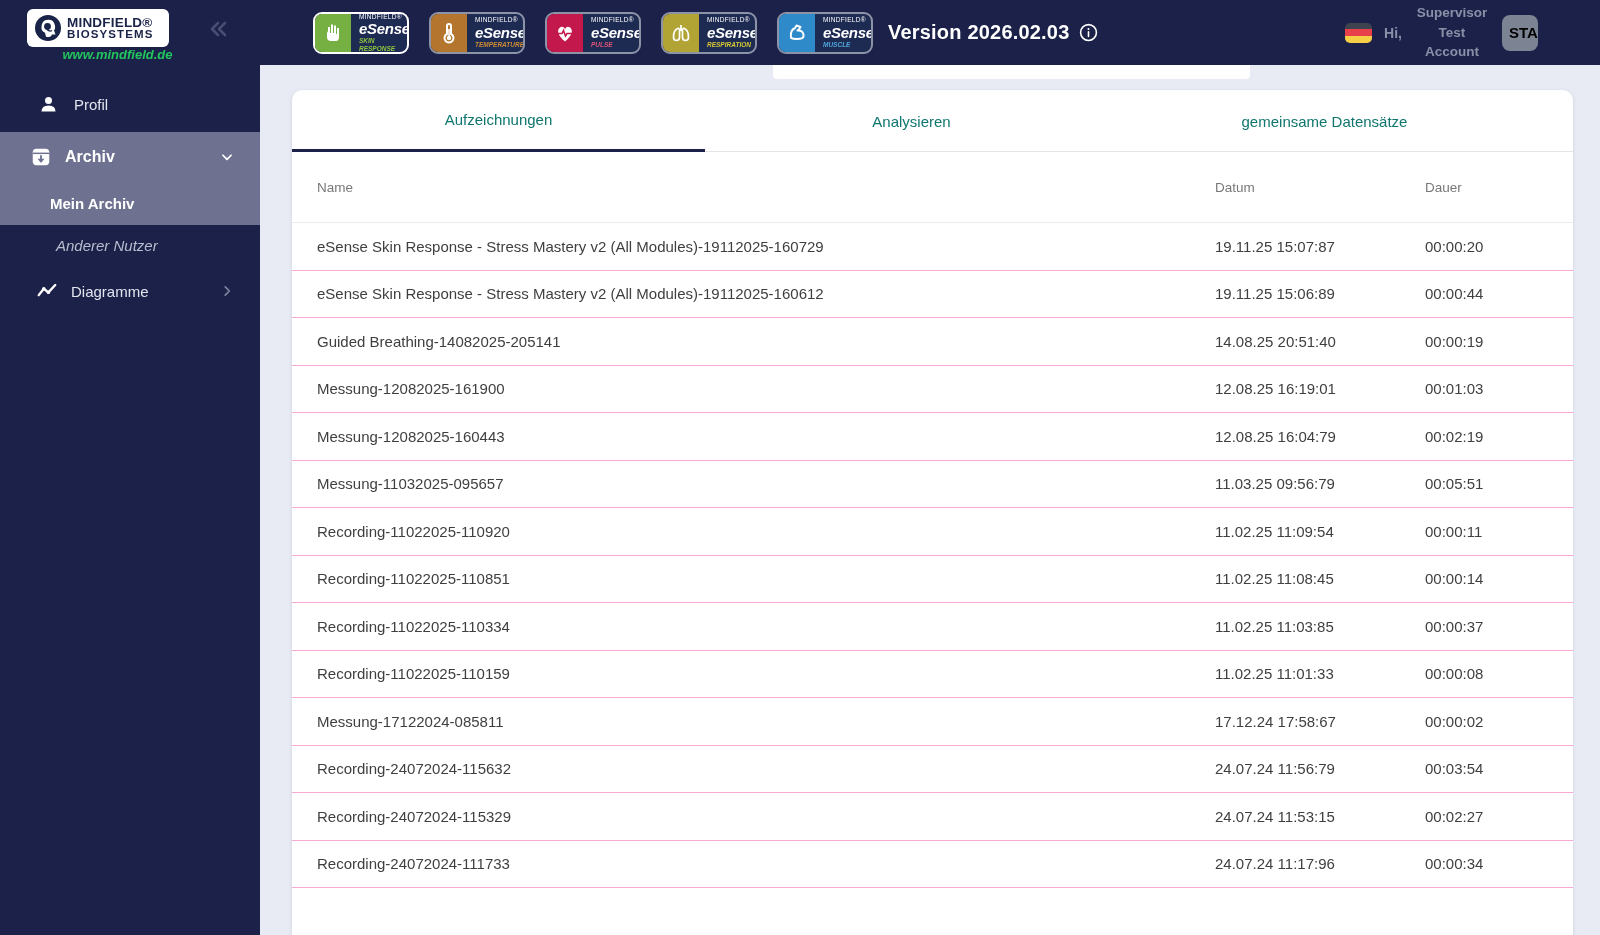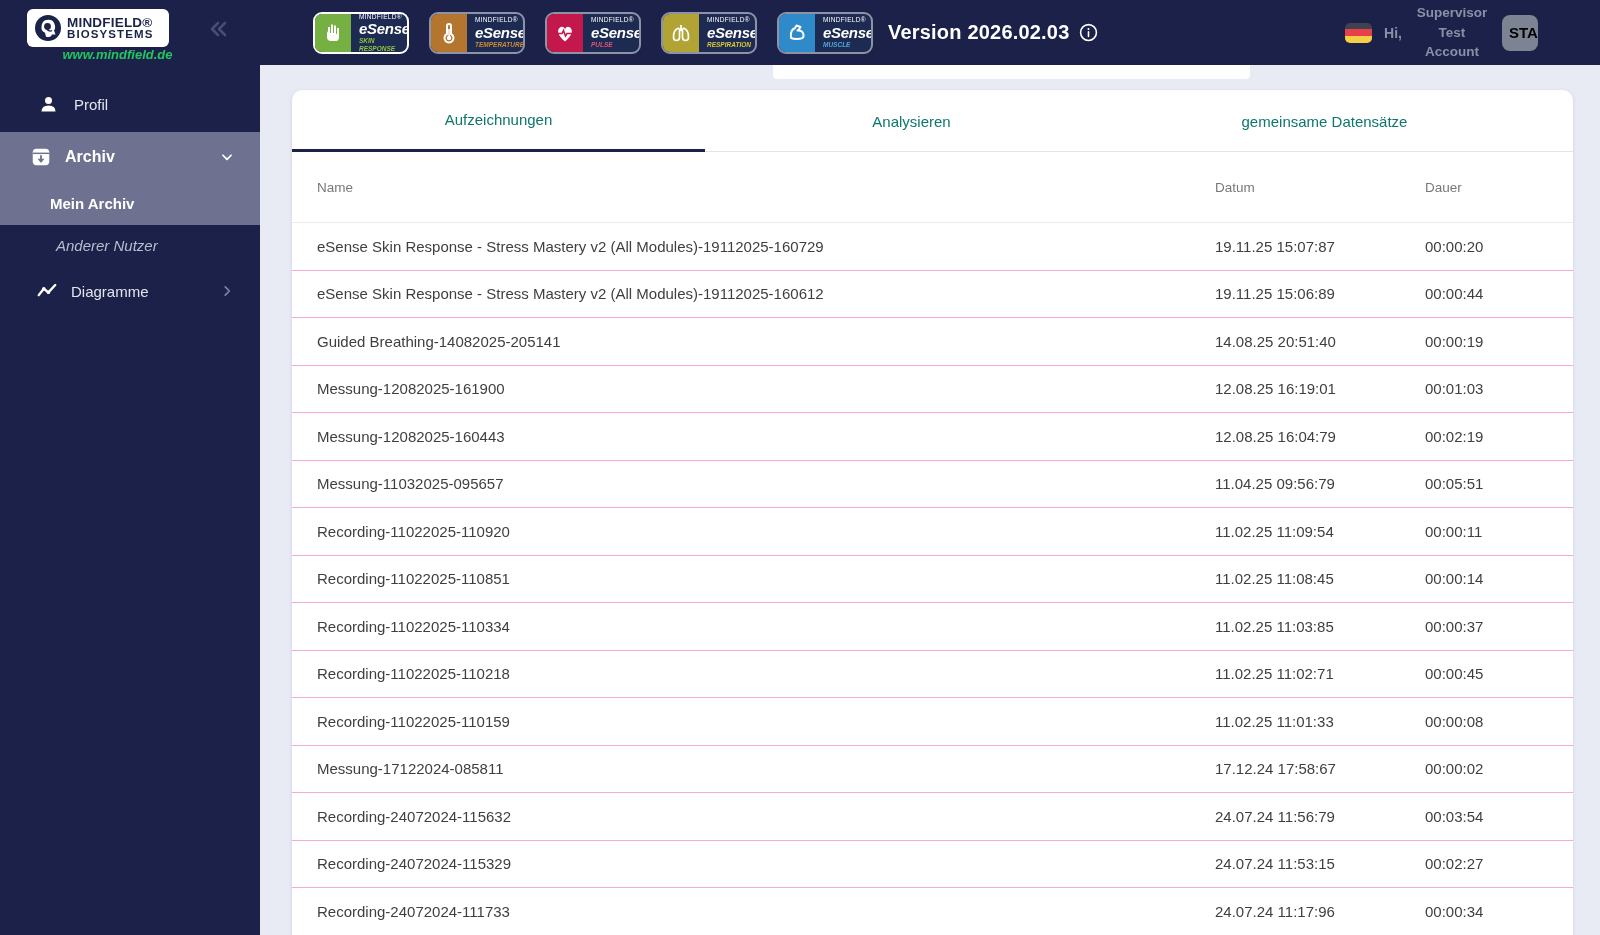--- a/index.html
+++ b/index.html
@@ -320,44 +320,39 @@
         <span>12.08.25 16:19:01</span>
         <span>00:01:03</span>
       </div>
       <div class="trow">
         <span class="cell-name">Messung-12082025-160443</span>
         <span>12.08.25 16:04:79</span>
         <span>00:02:19</span>
       </div>
       <div class="trow">
         <span class="cell-name">Messung-11032025-095657</span>
-        <span>11.04.25 09:56:79</span>
+        <span>11.03.25 09:56:79</span>
         <span>00:05:51</span>
       </div>
       <div class="trow">
         <span class="cell-name">Recording-11022025-110920</span>
         <span>11.02.25 11:09:54</span>
         <span>00:00:11</span>
       </div>
       <div class="trow">
         <span class="cell-name">Recording-11022025-110851</span>
         <span>11.02.25 11:08:45</span>
         <span>00:00:14</span>
       </div>
       <div class="trow">
         <span class="cell-name">Recording-11022025-110334</span>
         <span>11.02.25 11:03:85</span>
         <span>00:00:37</span>
       </div>
       <div class="trow">
-        <span class="cell-name">Recording-11022025-110218</span>
-        <span>11.02.25 11:02:71</span>
-        <span>00:00:45</span>
-      </div>
-      <div class="trow">
         <span class="cell-name">Recording-11022025-110159</span>
         <span>11.02.25 11:01:33</span>
         <span>00:00:08</span>
       </div>
       <div class="trow">
         <span class="cell-name">Messung-17122024-085811</span>
         <span>17.12.24 17:58:67</span>
         <span>00:00:02</span>
       </div>
       <div class="trow">

